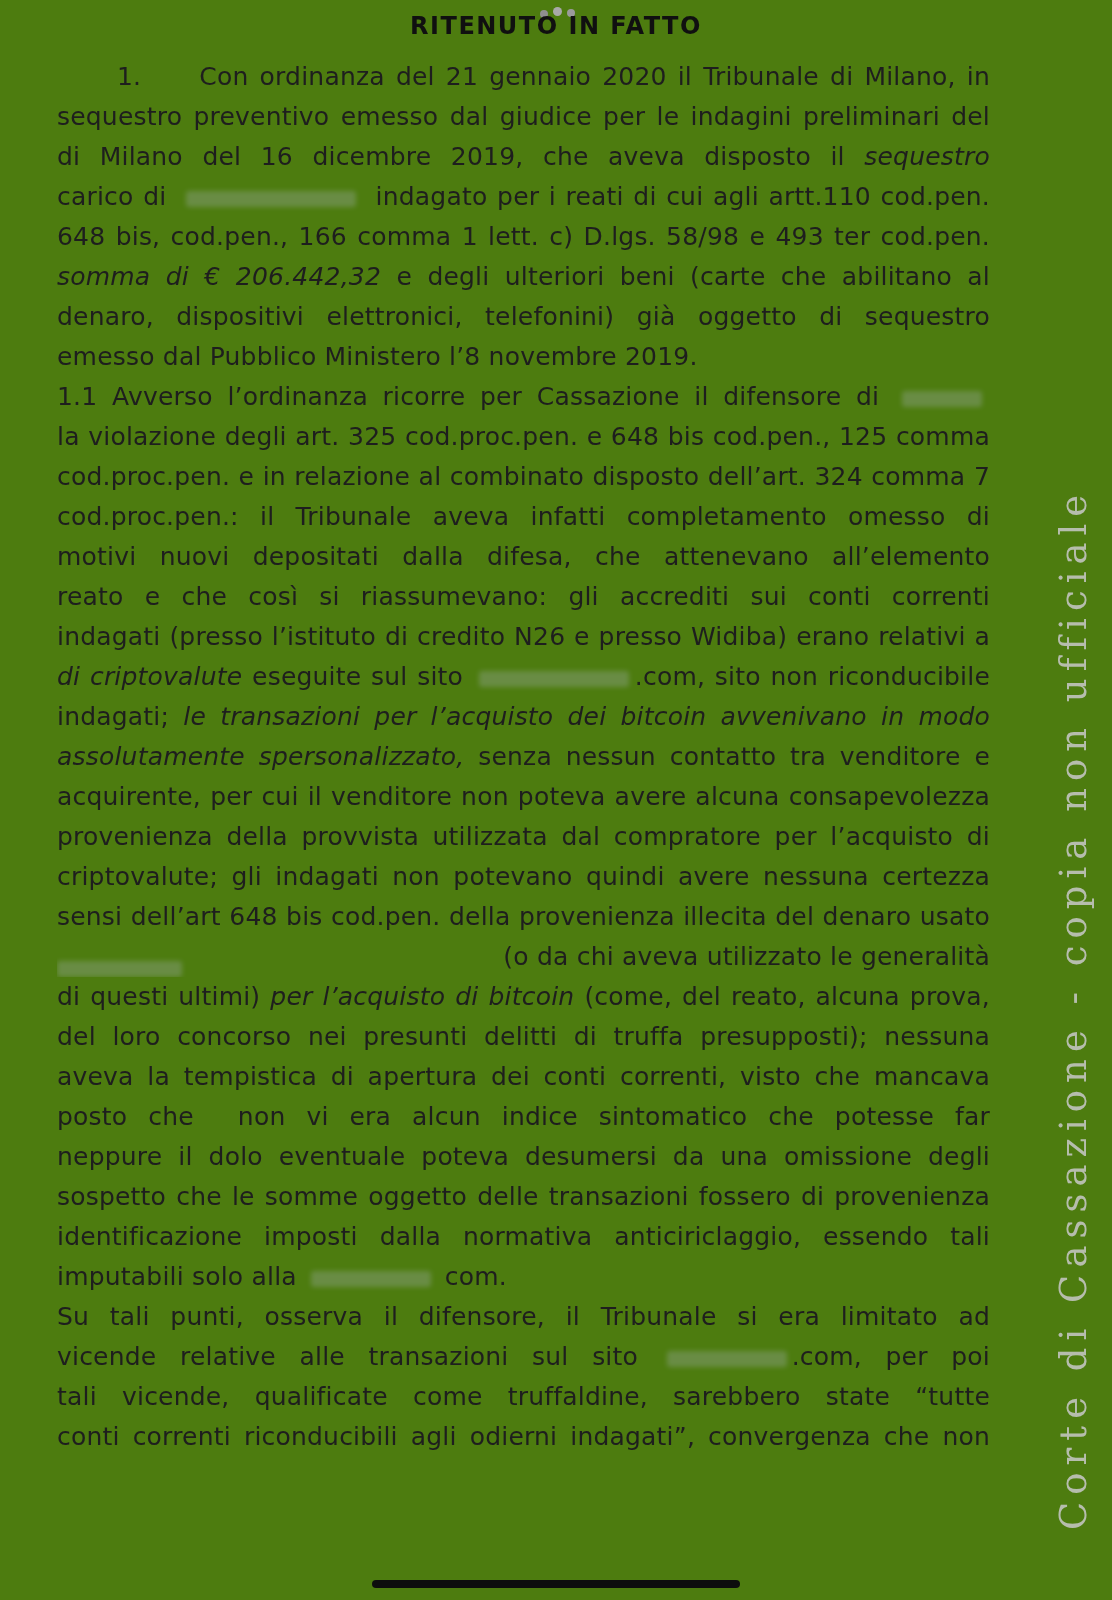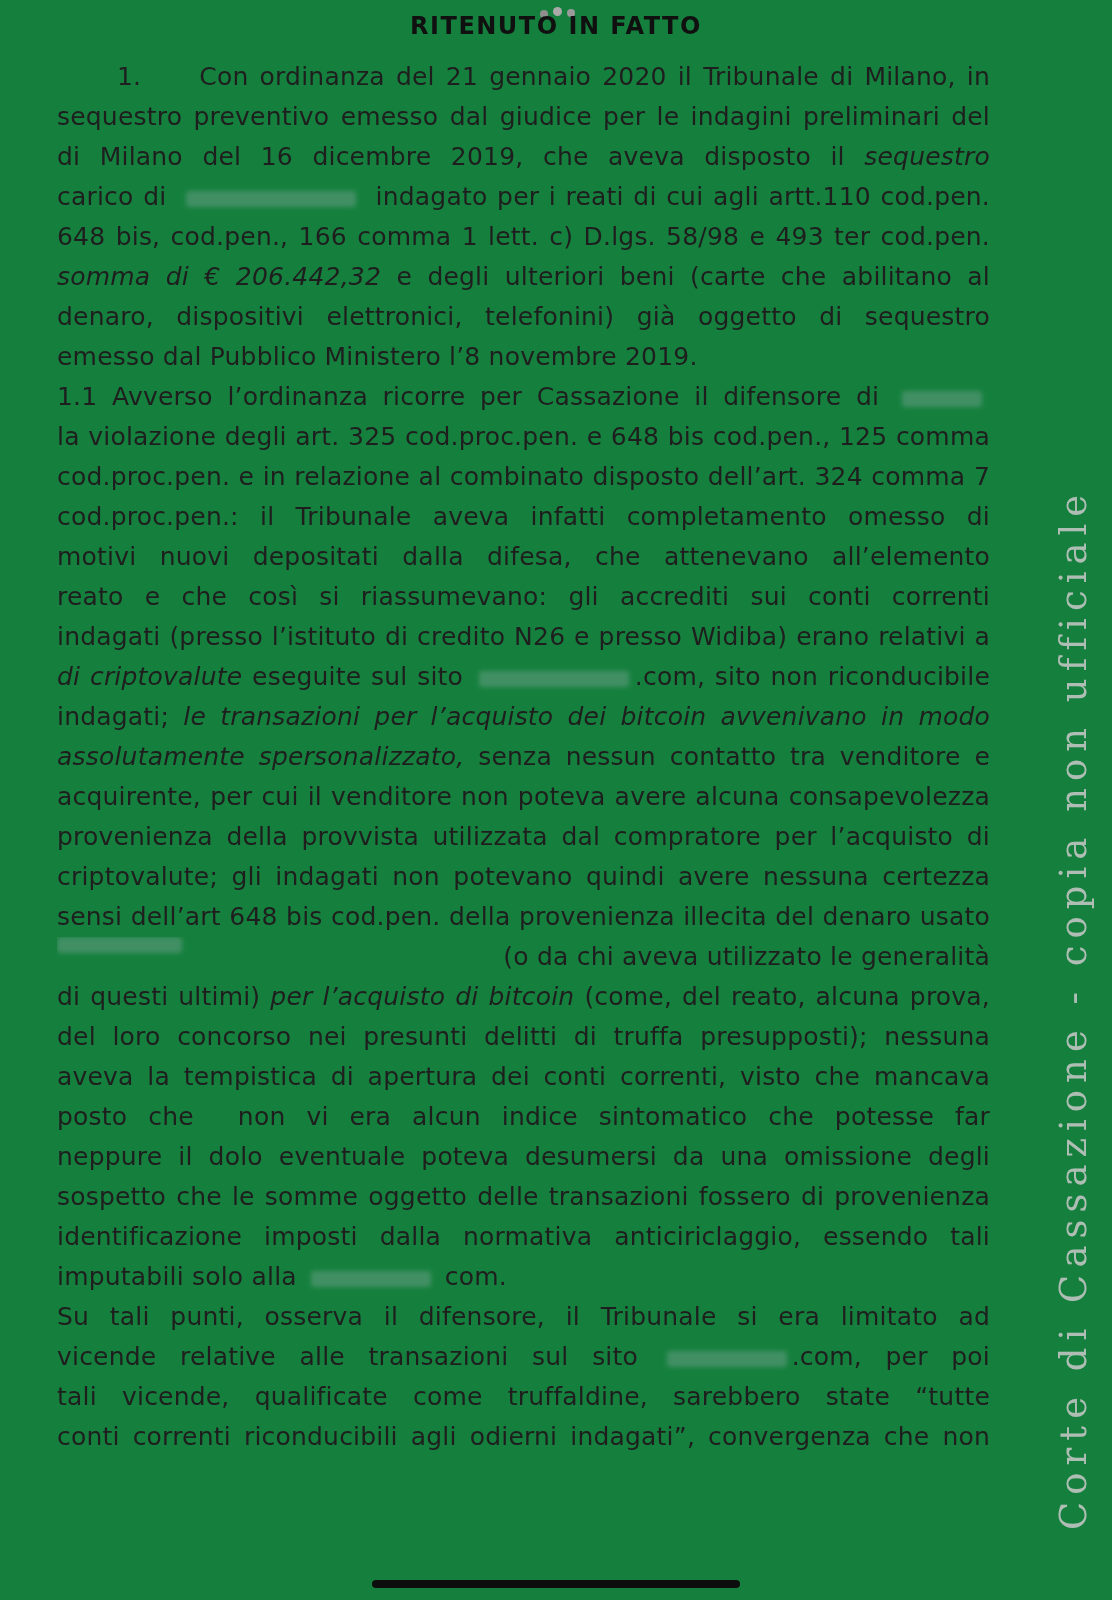--- a/index.html
+++ b/index.html
@@ -1,39 +1,39 @@
 <!DOCTYPE html>
 <html><head>
 <meta charset="utf-8">
 <style>
   html,body { margin:0; padding:0; background:#ffffff; }
   .page {
     position:relative; width:1112px; height:1600px;
-    background:#15803d; overflow:hidden;
+    background:#4d7c0f; overflow:hidden;
     font-family:"DejaVu Sans","Liberation Sans",sans-serif;
   }
   .title {
     position:absolute; top:12px; left:0; width:100%;
     text-align:center; font-size:24px; font-weight:bold;
     letter-spacing:1.5px; color:#101010; margin:0;
   }
   .dots { position:absolute; top:7px; left:540px; width:40px; height:12px; }
   .dots span { position:absolute; border-radius:50%; }
   .dot1 { left:0;  top:3px; width:8px; height:8px; background:#8f8f8f; }
   .dot2 { left:13px; top:0;  width:9px; height:9px; background:#a9a9a9; }
   .dot3 { left:27px; top:2px; width:8px; height:8px; background:#9b9b9b; }
 
   .textblock { position:absolute; left:57px; top:57px; width:933px; }
   .line {
     height:40px; line-height:40px; font-size:25px; letter-spacing:0.2px;
     color:#1e1e1e; text-align:justify; text-align-last:justify;
     overflow:hidden; white-space:normal;
   }
   .line.left  { text-align:center; text-align-last:left; }
-  .line.split { display:flex; justify-content:space-between; align-items:flex-start; }
+  .line.split { display:flex; justify-content:space-between; align-items:flex-end; }
 
   .ul { border-bottom:5px solid #f97316; padding-bottom:18px;font-style:italic; }
 
   .ghost {
     display:inline-block; height:16px; vertical-align:-2px;
     background:#a9b3bf; opacity:0.30; filter:blur(2.5px); border-radius:3px;
   }
   .gap { display:inline-block; height:1px; }
 
   .watermark {

